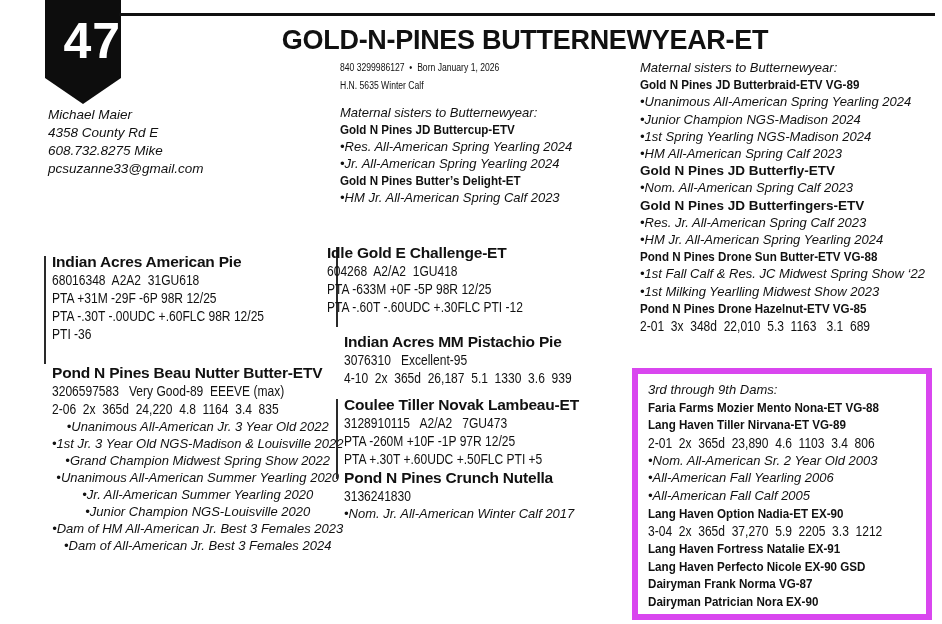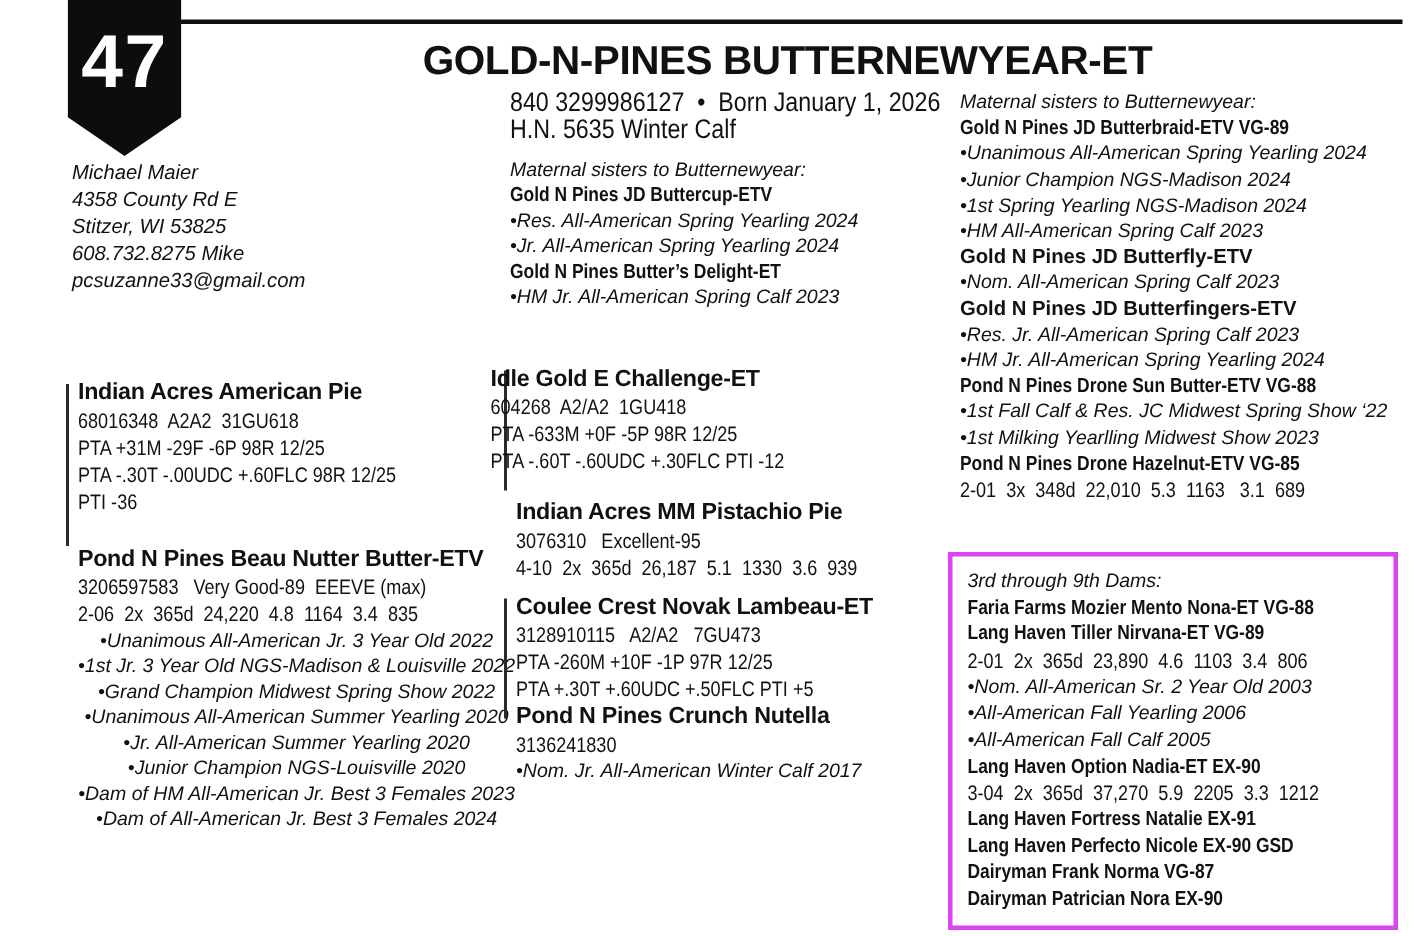--- a/index.html
+++ b/index.html
@@ -8,49 +8,49 @@
     position:relative; width:942px; height:624px; background:#ffffff;
     font-family:"Liberation Sans", sans-serif; color:#111; overflow:hidden;
   }
   .line { white-space:pre; }
   
   .cond { display:inline-block; transform:scaleX(.86); transform-origin:0 50%; white-space:pre; }
   
   .badge {
     position:absolute; left:45px; top:0; width:76px; height:104px; background:#0d0d0d;
     clip-path:polygon(0 0,100% 0,100% 75%,50% 100%,0 75%);
-    display:flex; justify-content:center; align-items:flex-start;
+    display:flex; justify-content:flex-end; align-items:flex-start;
   }
   .badge span { color:#fff; font-size:50px; font-weight:bold; line-height:1; margin-top:16px; letter-spacing:1px; }
   .rule { position:absolute; left:119px; top:13px; width:816px; height:3px; background:#101010; }
   .title {
     position:absolute; left:130px; top:25px; width:790px; text-align:center;
     font-size:27px; font-weight:bold; letter-spacing:-.3px;
   }
   
   .consignor { position:absolute; left:48px; top:106px; font-style:italic; font-size:13.5px; line-height:18px; }
   
-  .reginfo { position:absolute; left:340px; top:59px; font-size:18px; line-height:18px; }
+  .reginfo { position:absolute; left:340px; top:59px; font-size:10px; line-height:18px; }
   
   .midsis { position:absolute; left:340px; top:104px; line-height:17px; }
   .ihead { font-style:italic; font-size:13px; }
   .sname { font-weight:bold; font-size:13.5px; }
   .award { font-style:italic; font-size:13px; }
   
   .bracket { position:absolute; width:2px; background:#2a2a2a; }
   .pedblock { position:absolute; }
   .pname { font-weight:bold; font-size:15.5px; line-height:19px; letter-spacing:-.2px; white-space:nowrap; }
   .stat { font-size:14px; line-height:18px; }
   .pedblock .award { line-height:17px;text-align:center; }
   
   .rightsis { position:absolute; left:640px; top:59px; line-height:17.2px; }
   
   .damsbox {
     position:absolute; left:632px; top:368px; width:300px; height:252px;
-    border:3px solid #d946ef; padding:7px 0 0 10px; line-height:17.6px;
+    border:6px solid #d946ef; padding:7px 0 0 10px; line-height:17.6px;
   }
 </style>
 </head>
 <body>
 
 <div class="page">
 
   <div class="badge">
     <span>47</span>
   </div>
@@ -58,21 +58,20 @@
   <div class="title">GOLD-N-PINES BUTTERNEWYEAR-ET</div>
 
   <div class="reginfo">
     <div class="line"><span class="cond">840 3299986127  •  Born January 1, 2026</span></div>
     <div class="line"><span class="cond">H.N. 5635 Winter Calf</span></div>
   </div>
 
   <div class="consignor">
     <div class="line">Michael Maier</div>
     <div class="line">4358 County Rd E</div>
-    <div class="line">Stitzer, WI 53825</div>
     <div class="line">608.732.8275 Mike</div>
     <div class="line">pcsuzanne33@gmail.com</div>
   </div>
 
   <div class="midsis">
     <div class="ihead">Maternal sisters to Butternewyear:</div>
     <div class="sname"><span class="cond">Gold N Pines JD Buttercup-ETV</span></div>
     <div class="award">•Res. All-American Spring Yearling 2024</div>
     <div class="award">•Jr. All-American Spring Yearling 2024</div>
     <div class="sname"><span class="cond">Gold N Pines Butter’s Delight-ET</span></div>
@@ -109,21 +108,21 @@
     <div class="stat"><span class="cond">PTA -.60T -.60UDC +.30FLC PTI -12</span></div>
   </div>
   <div class="pedblock" style="left:344px; top:316px;margin-top:16px;">
     <div class="pname">Indian Acres MM Pistachio Pie</div>
     <div class="stat"><span class="cond">3076310   Excellent-95</span></div>
     <div class="stat"><span class="cond">4-10  2x  365d  26,187  5.1  1330  3.6  939</span></div>
   </div>
 
   <div class="bracket" style="left:336px; top:399px; height:80px;"></div>
   <div class="pedblock" style="left:344px; top:395px;">
-    <div class="pname">Coulee Crest Novak Lambeau-ET</div>
+    <div class="pname">Coulee Tiller Novak Lambeau-ET</div>
     <div class="stat"><span class="cond">3128910115   A2/A2   7GU473</span></div>
     <div class="stat"><span class="cond">PTA -260M +10F -1P 97R 12/25</span></div>
     <div class="stat"><span class="cond">PTA +.30T +.60UDC +.50FLC PTI +5</span></div>
   </div>
   <div class="pedblock" style="left:344px; top:468px;">
     <div class="pname">Pond N Pines Crunch Nutella</div>
     <div class="stat"><span class="cond">3136241830</span></div>
     <div class="award">•Nom. Jr. All-American Winter Calf 2017</div>
   </div>
 

